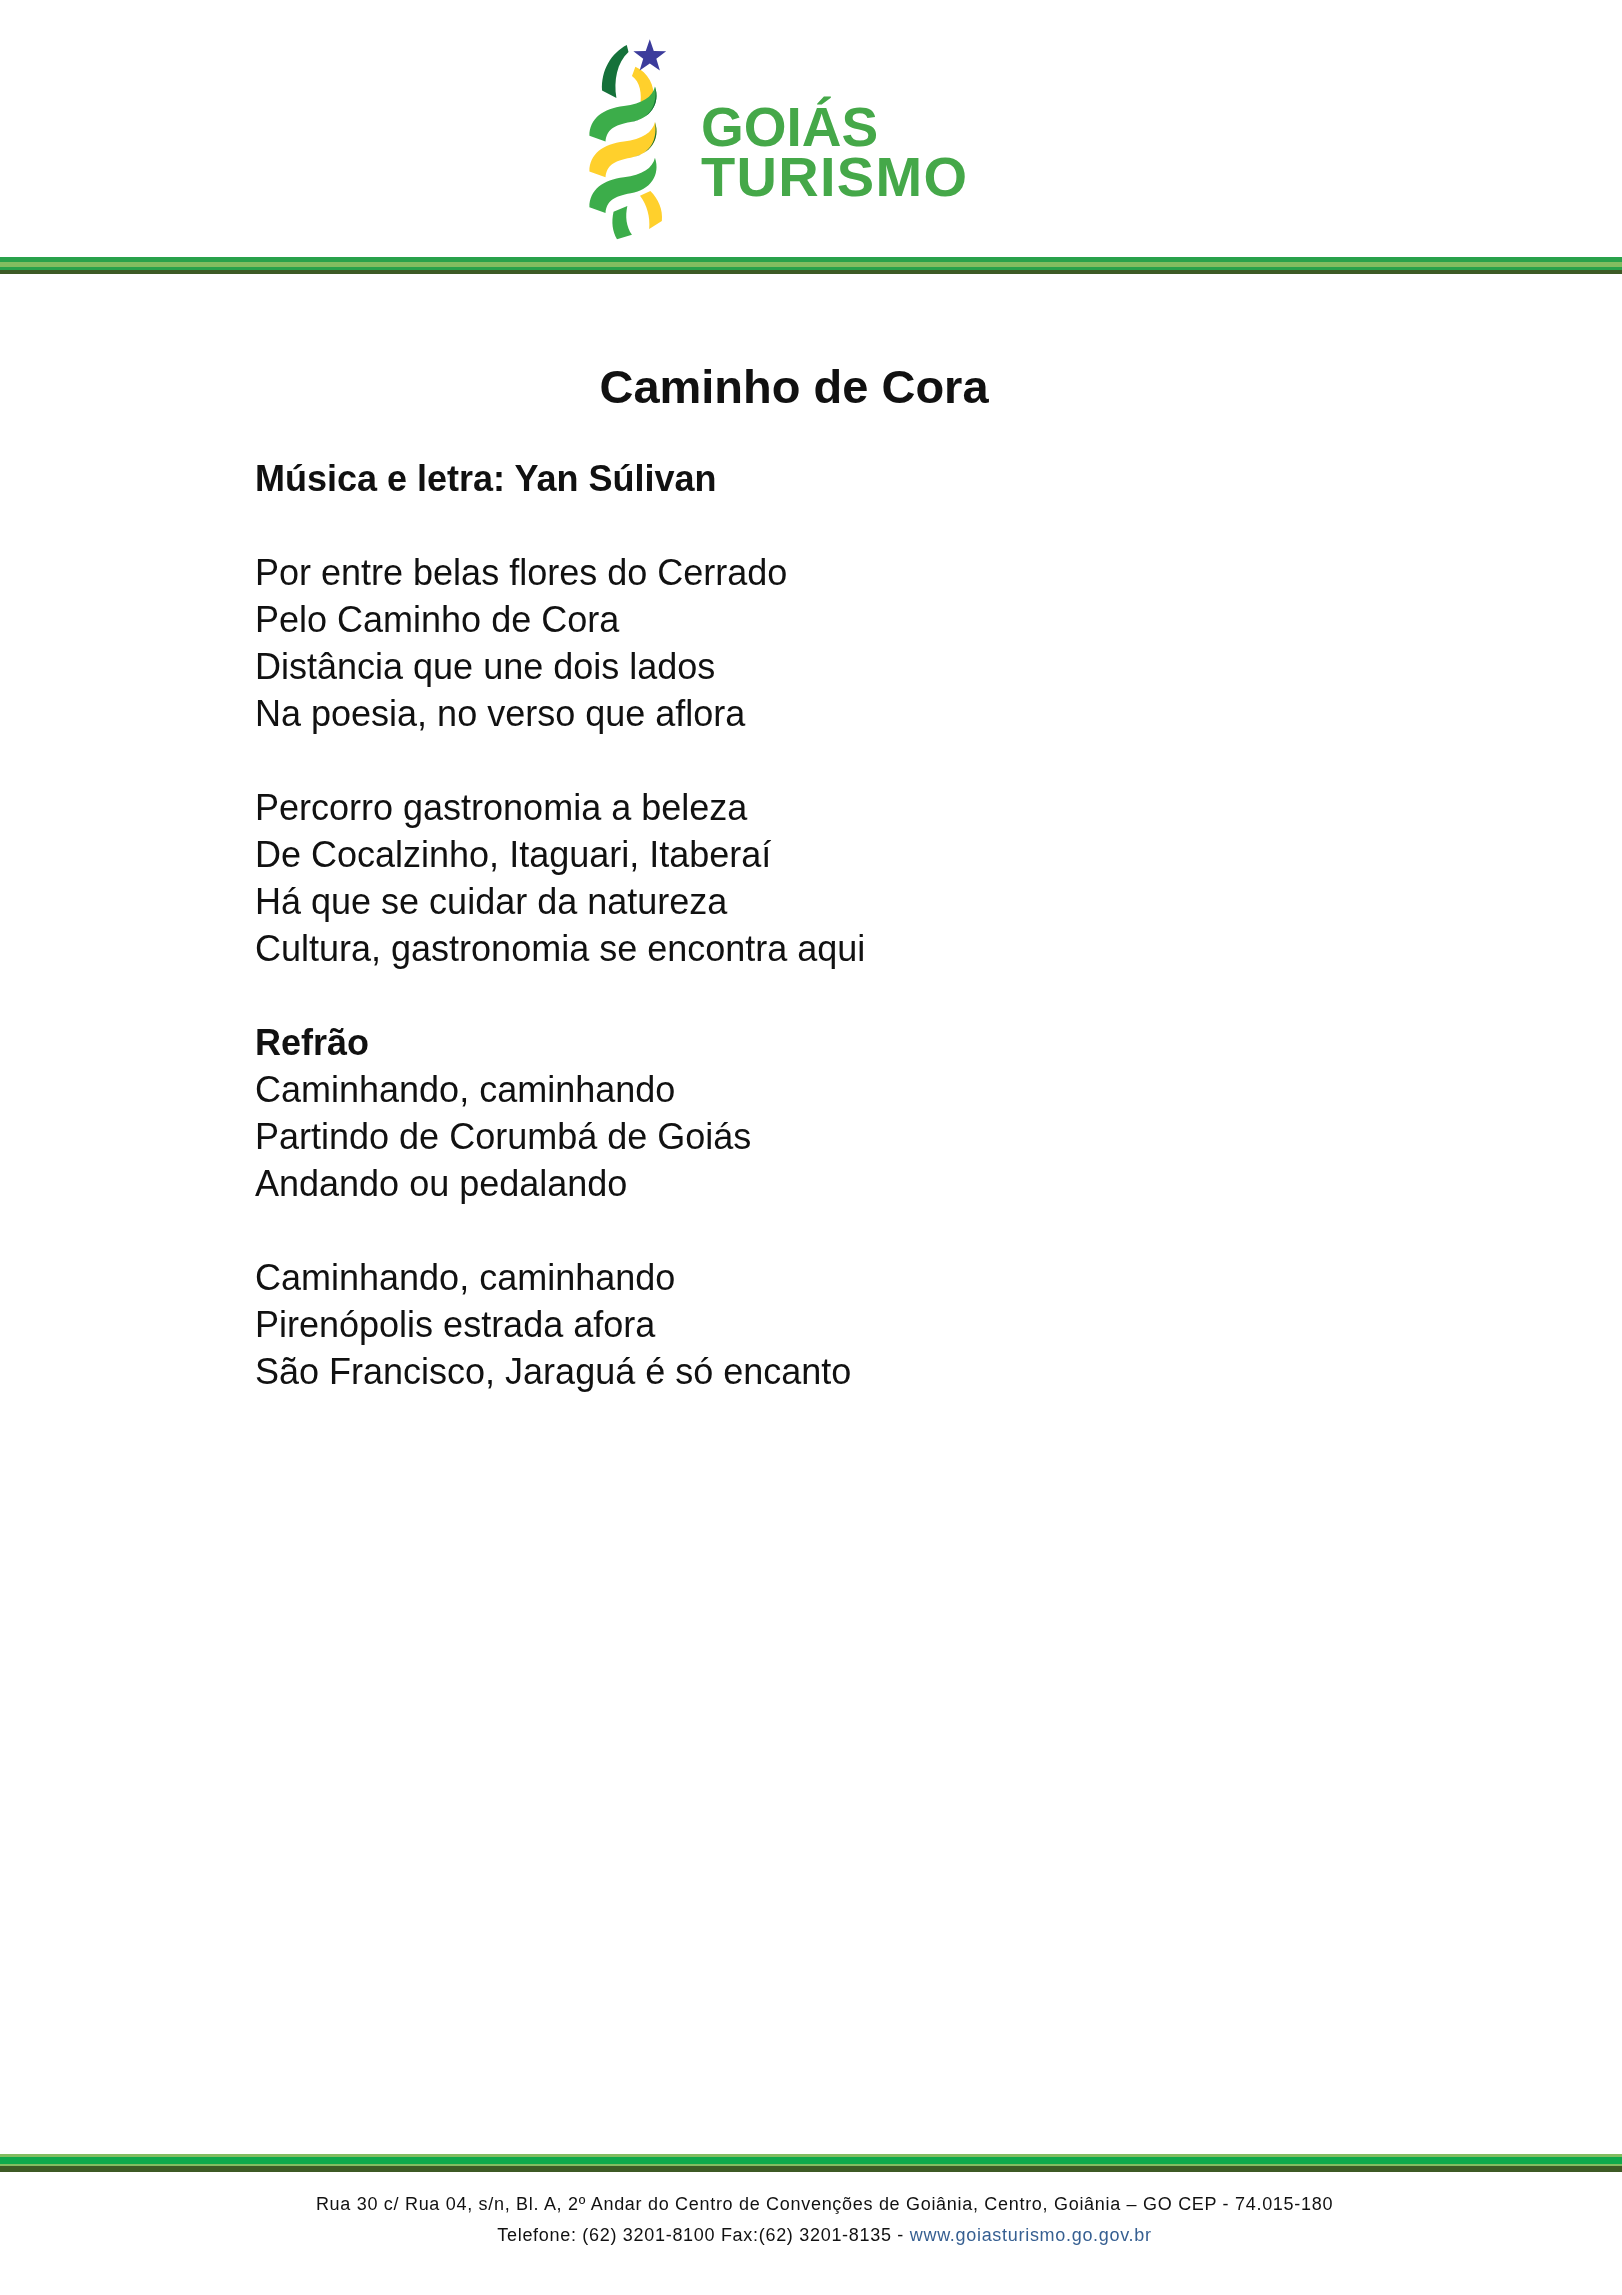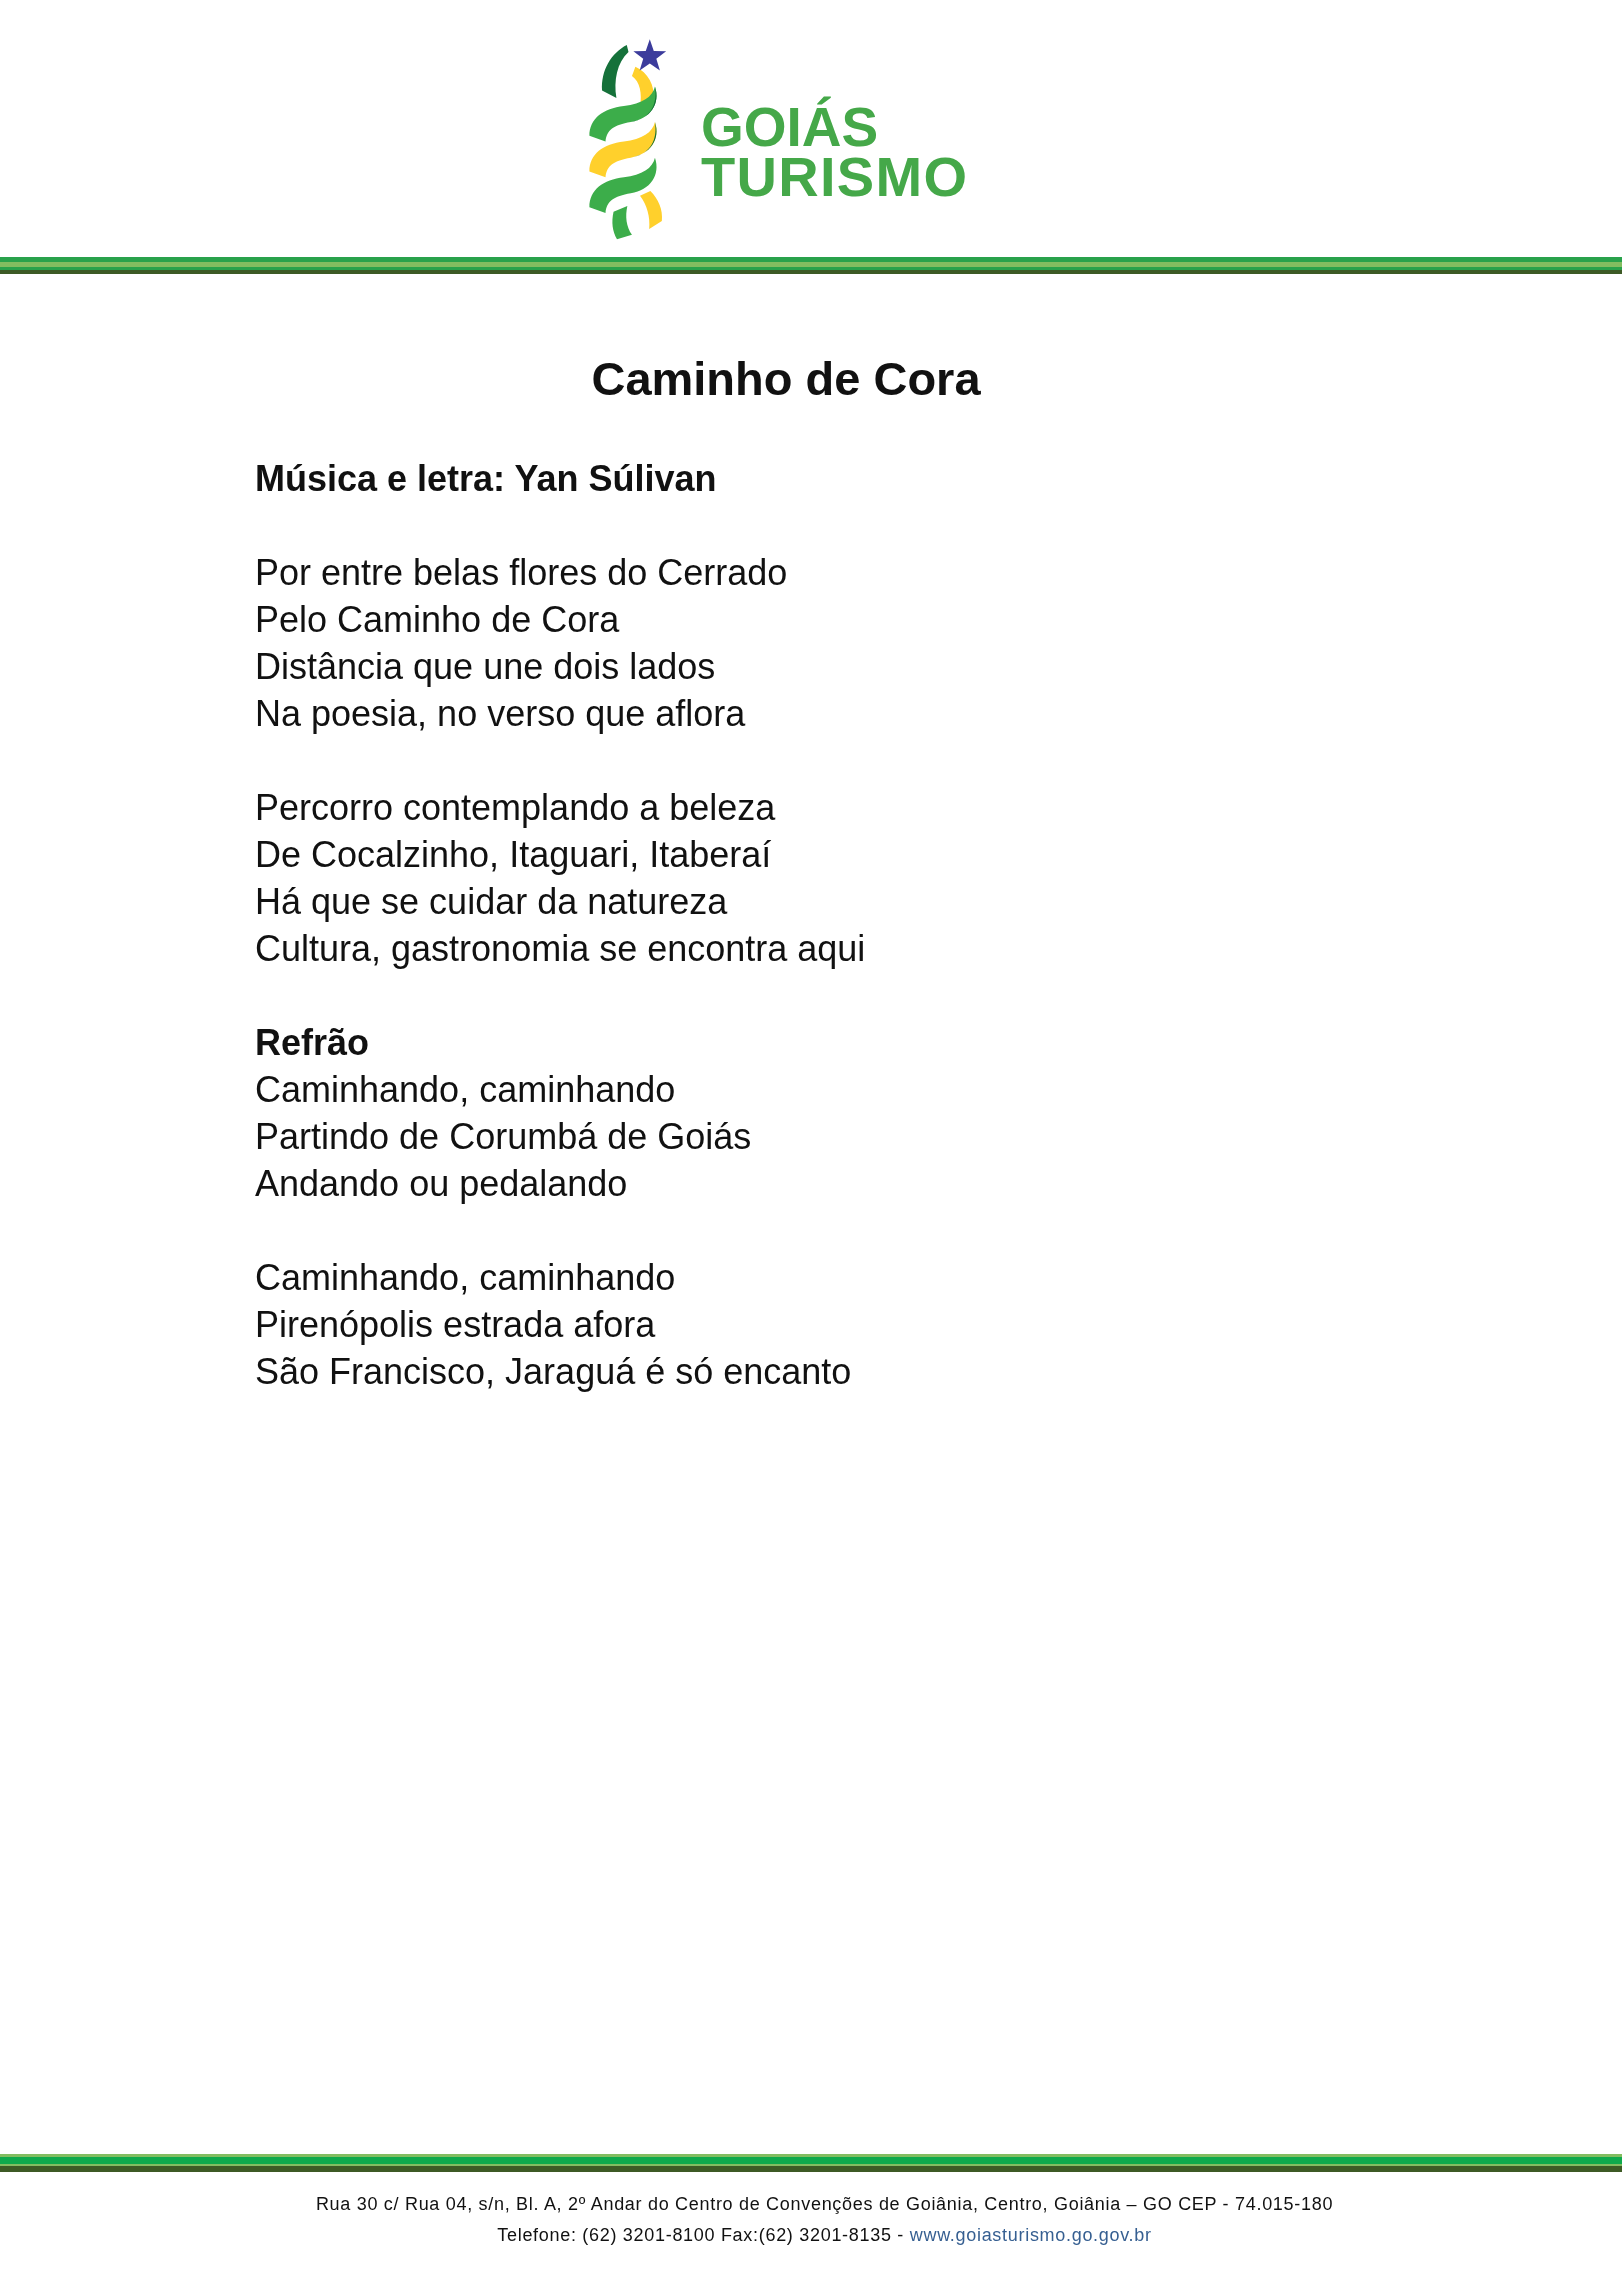--- a/index.html
+++ b/index.html
@@ -45,21 +45,21 @@
   .rule-bottom{
     top:2154px;height:18.3px;
     background:linear-gradient(to bottom,
       var(--bar-green-light,#82BD60) 0 14%,
       var(--footer-bar-bright,#0FA94C) 14% 56%,
       var(--bar-green-light,#82BD60) 56% 68%,
       var(--bar-green-dark,#3D5A25) 68% 100%);
   }
   
   .title{
-    position:absolute;top:347px;left:0;width:1556px;margin:8px;
+    position:absolute;top:347px;left:0;width:1556px;margin:16px;
     text-align:center;font-size:47px;line-height:47px;font-weight:700;
   }
   .lyrics{
     position:absolute;left:255px;top:444px;width:1145px;
     font-size:36px;line-height:47px;
   }
   .lyrics p{margin:11px 0 47px 0;}
   .lyrics p:last-child{margin-bottom:0;}
   .credit{font-weight:700;}
   .line{display:block;}
@@ -104,21 +104,21 @@
       <p class="credit">Música e letra: Yan Súlivan</p>
 
       <p class="stanza">
         <span class="line">Por entre belas flores do Cerrado</span>
         <span class="line">Pelo Caminho de Cora</span>
         <span class="line">Distância que une dois lados</span>
         <span class="line">Na poesia, no verso que aflora</span>
       </p>
 
       <p class="stanza">
-        <span class="line">Percorro contemplando a beleza</span>
+        <span class="line">Percorro gastronomia a beleza</span>
         <span class="line">De Cocalzinho, Itaguari, Itaberaí</span>
         <span class="line">Há que se cuidar da natureza</span>
         <span class="line">Cultura, gastronomia se encontra aqui</span>
       </p>
 
       <p class="stanza">
         <span class="stanza-label">Refrão</span>
         <span class="line">Caminhando, caminhando</span>
         <span class="line">Partindo de Corumbá de Goiás</span>
         <span class="line">Andando ou pedalando</span>

